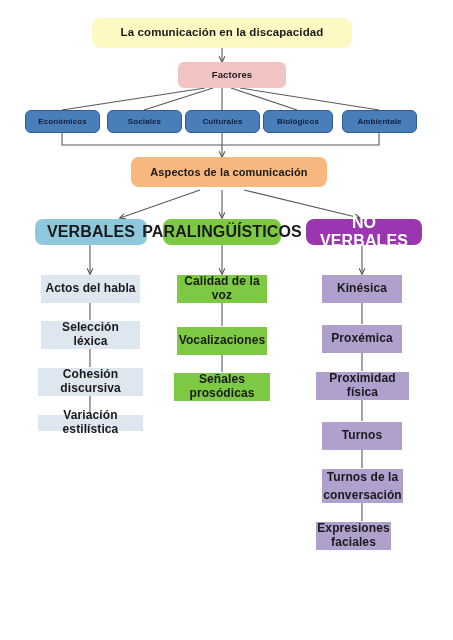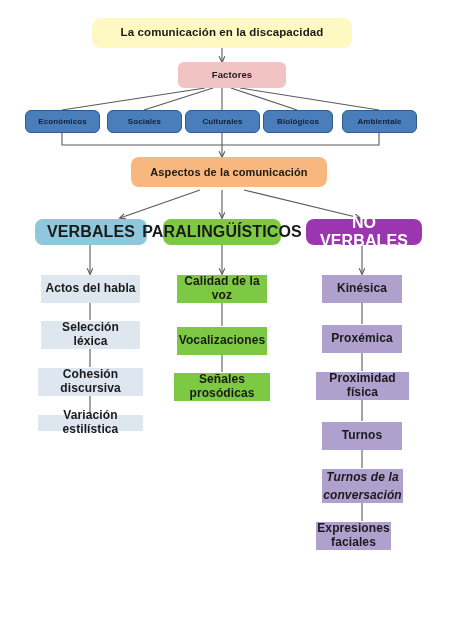--- a/index.html
+++ b/index.html
@@ -61,21 +61,20 @@
   .node.cat {
     font-size: 16px;
     border-radius: 8px;
   }
   .node.leaf {
     font-size: 12px;
     border-radius: 0;
   }
   .node.leaf.two-line {
     line-height: 1.5;
-    font-style: italic;
   }
   .cat-verbal   { background: #8fc8dc; }
   .cat-para     { background: #7dc943; }
   .cat-noverbal { background: #9b36b0; color: #ffffff; }
   .leaf-verbal   { background: #dee6f0; }
   .leaf-para     { background: #7dc943; }
   .leaf-noverbal { background: #afa0ce; }
   .c-title    { background: #fef9c3; }
   .c-factores { background: #f2c3c3; }
   .c-factor   { background: #4a7ebb; color: #ffffff; }

